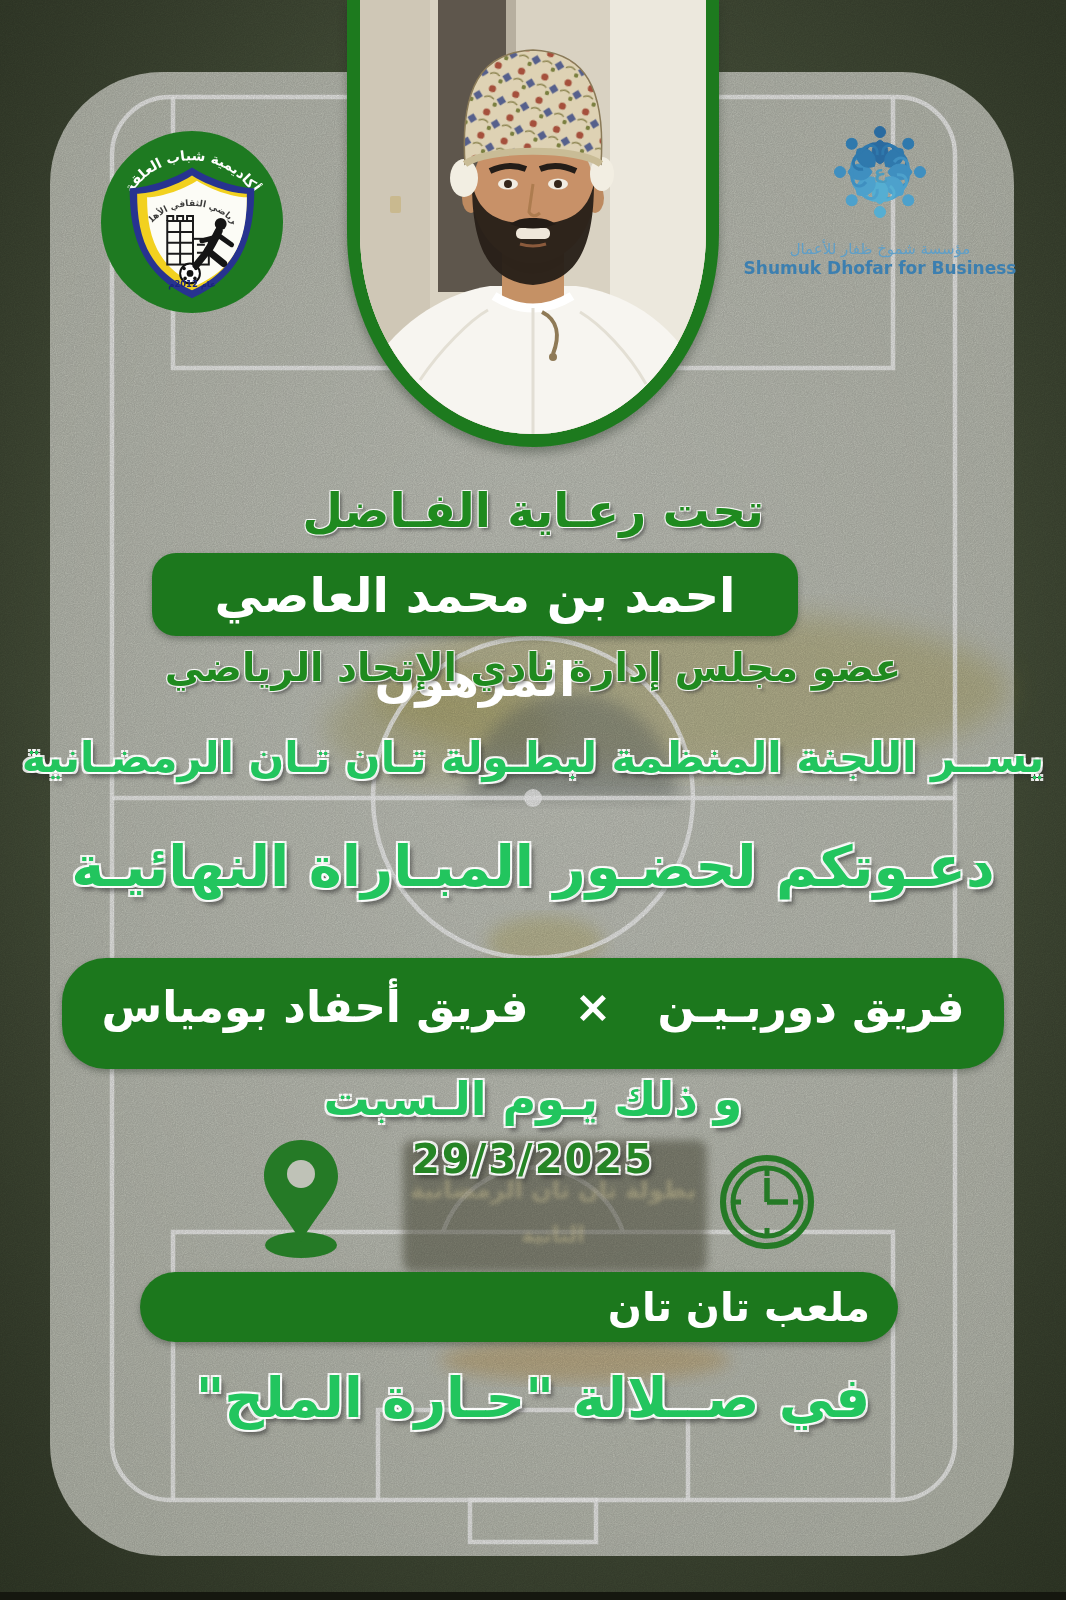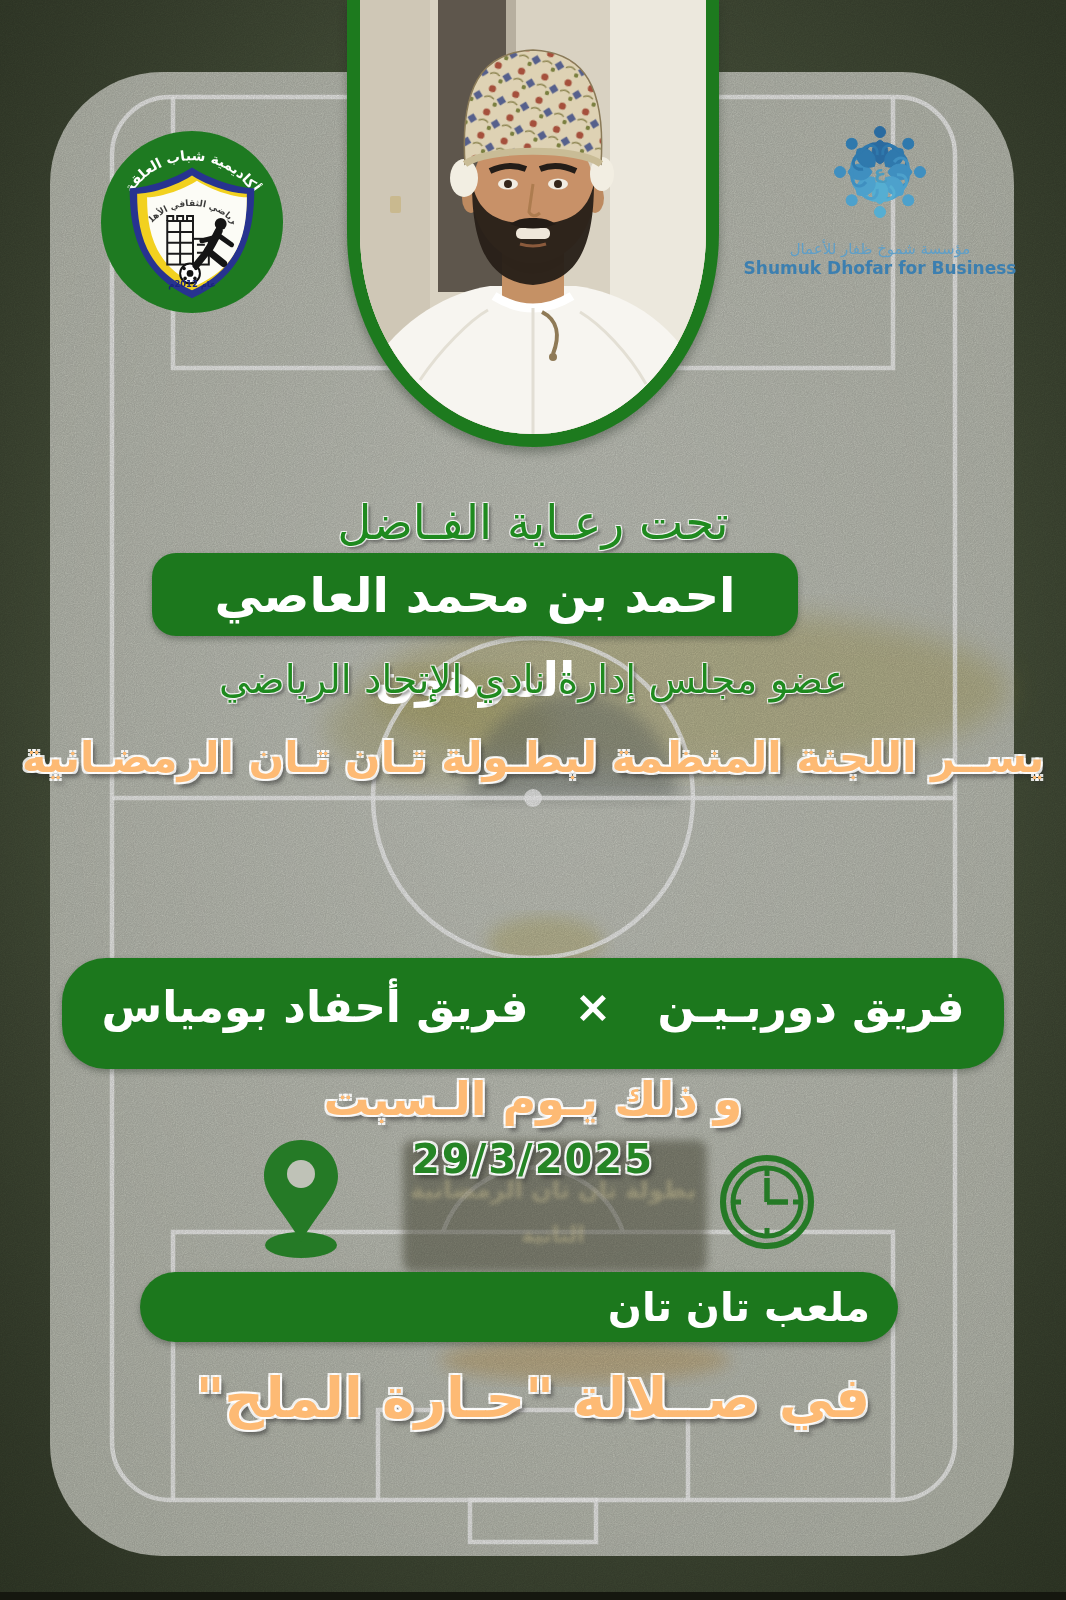--- a/index.html
+++ b/index.html
@@ -2,28 +2,28 @@
 <html lang="ar"><head>
 <meta charset="utf-8">
 <style>
   html,body{margin:0;padding:0;background:#222;}
   #poster{position:relative;width:1066px;height:1600px;margin:0 auto;overflow:hidden;
     background:#49533c;font-family:"DejaVu Sans",sans-serif;direction:rtl;}
   #poster svg.bg{position:absolute;left:0;top:0;}
   .abs{position:absolute;}
   .center-line{position:absolute;left:0;width:100%;text-align:center;white-space:nowrap;}
   
-  .gtext{color:#fdba74;font-weight:bold;
+  .gtext{color:#22c55e;font-weight:bold;
     text-shadow:-2px -2px 0 rgba(255,255,255,.85),2px -2px 0 rgba(255,255,255,.85),
                 -2px 2px 0 rgba(255,255,255,.85),2px 2px 0 rgba(255,255,255,.85),
                  4px 5px 4px rgba(45,45,45,.55);}
-  .gtext-thin{color:#1f8a1f;font-weight:normal;
+  .gtext-thin{color:#1f8a1f;font-weight:bold;
     text-shadow:-1px -1px 0 rgba(255,255,255,.75),1px -1px 0 rgba(255,255,255,.75),
                 -1px 1px 0 rgba(255,255,255,.75),1px 1px 0 rgba(255,255,255,.75),
-                 3px 3px 3px rgba(60,60,60,.5);margin-top:12px;}
+                 3px 3px 3px rgba(60,60,60,.5);}
   .banner{position:absolute;background:#1c781d;color:#fff;font-weight:bold;text-align:center;
     box-shadow:0 3px 6px rgba(30,40,30,.35);}
   .patron-intro{top:483px;font-size:47px;}
   .name-banner{left:152px;top:553px;width:646px;height:83px;border-radius:24px;
     font-size:48px;line-height:84px;}
   .patron-title{top:645px;font-size:39px;}
   .committee{top:733px;font-size:42px;}
   .invite{top:834px;font-size:56px;}
   .teams-banner{left:62px;top:958px;width:942px;height:111px;border-radius:44px;
     font-size:44px;line-height:98px;}
@@ -239,20 +239,21 @@
   </div>
 
   <div class="center-line gtext-thin patron-intro">تحت رعـاية الفـاضل</div>
 
   <div class="banner name-banner">احمد بن محمد العاصي المرهون</div>
 
   <div class="center-line gtext-thin patron-title">عضو مجلس إدارة نادي الإتحاد الرياضي</div>
 
   <div class="center-line gtext committee">يســر اللجنة المنظمة لبطـولة تـان تـان الرمضـانية</div>
 
+  <div class="center-line gtext invite">دعـوتكم لحضـور المبـاراة النهائيـة</div>
 
   <div class="banner teams-banner">فريق دوربـيـن&nbsp;&nbsp;&nbsp;×&nbsp;&nbsp;&nbsp;فريق أحفاد بومياس</div>
 
   <div class="center-line gtext day-line">و ذلك يـوم الـسبت</div>
 
   <div class="center-line gtext date-line" style="direction:ltr;">29/3/2025</div>
 
   <svg class="abs" style="left:256px;top:1138px;" width="90" height="122" viewBox="0 0 90 122">
     <ellipse cx="45" cy="107" rx="36" ry="13" fill="#257a26"></ellipse>
     <path d="M45,2 C24,2 8,18 8,38 C8,58 27,72 45,104 C63,72 82,58 82,38 C82,18 66,2 45,2 Z" fill="#257a26"></path>

